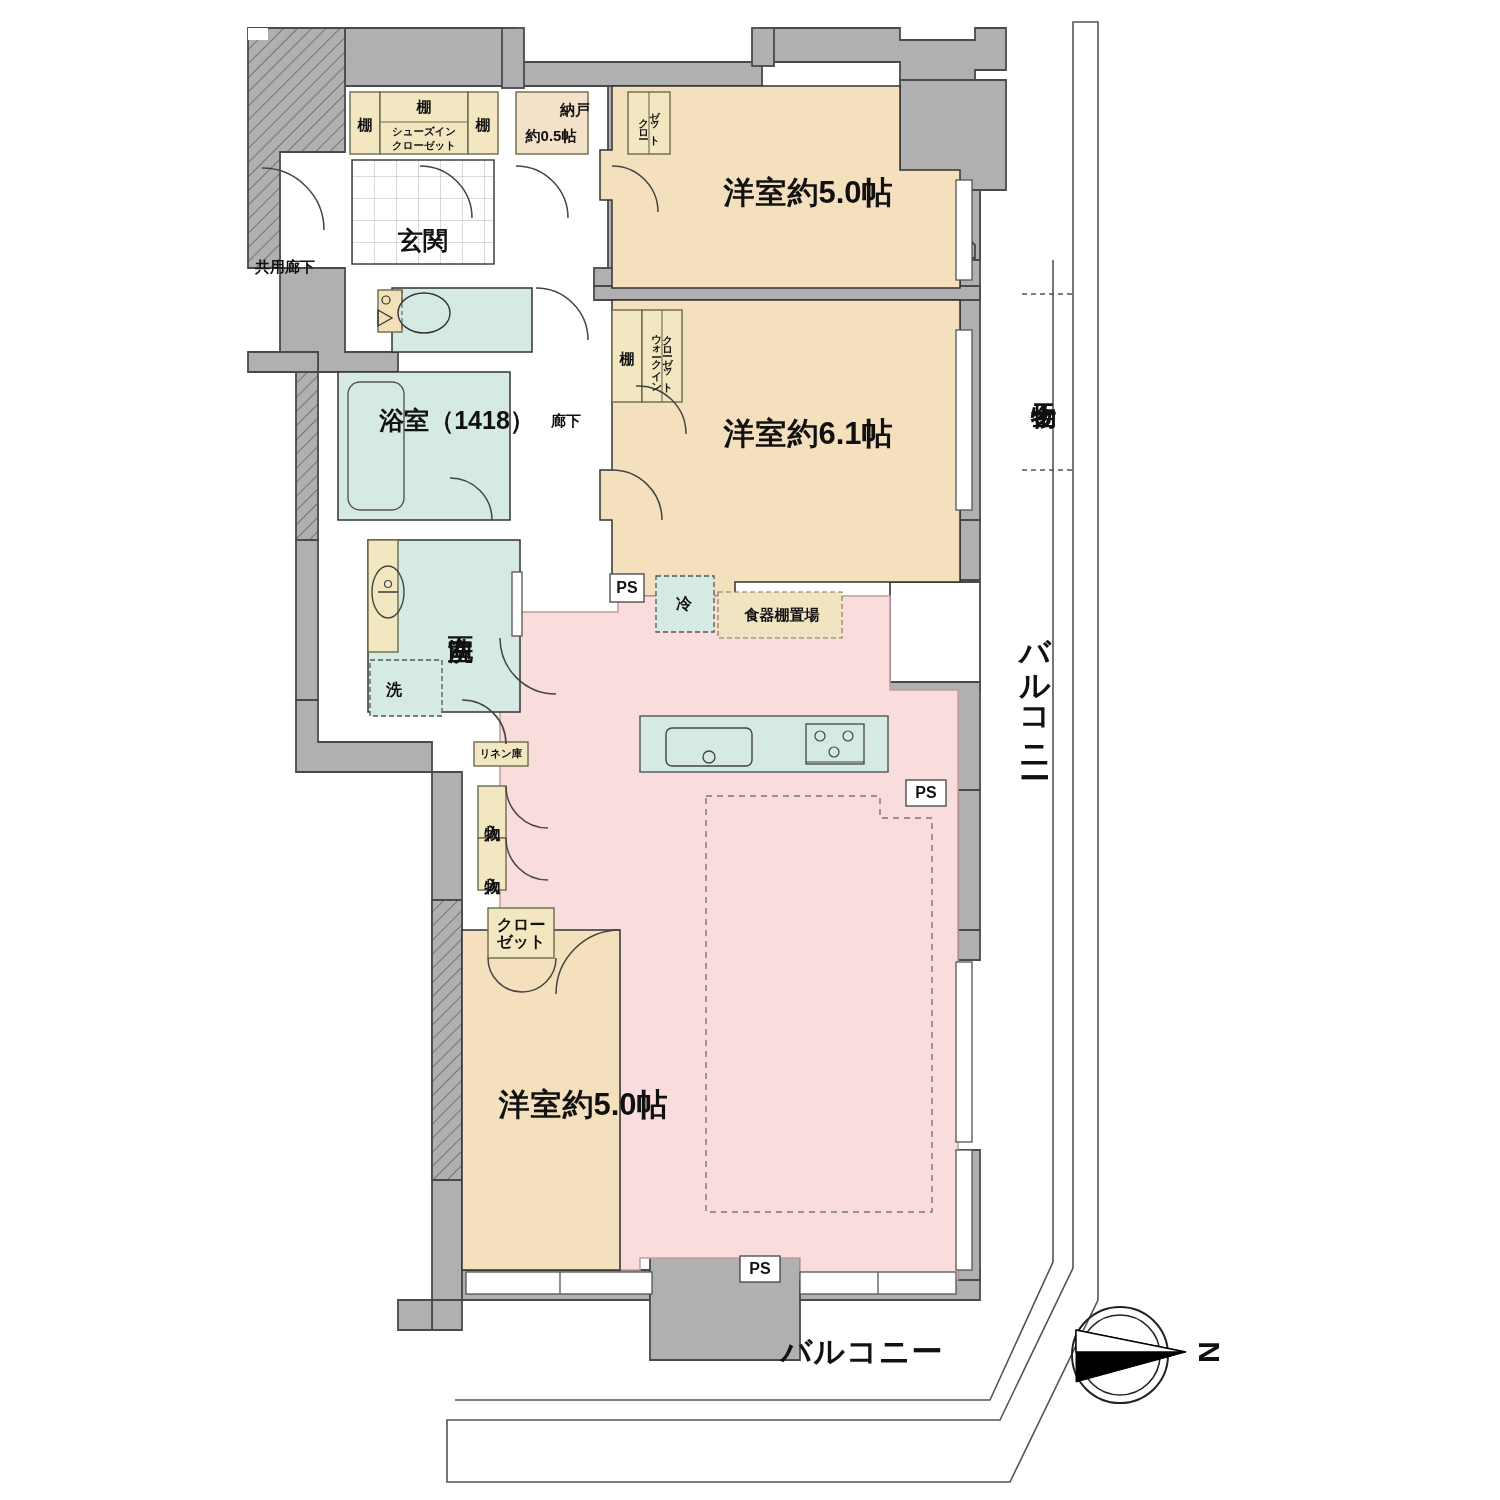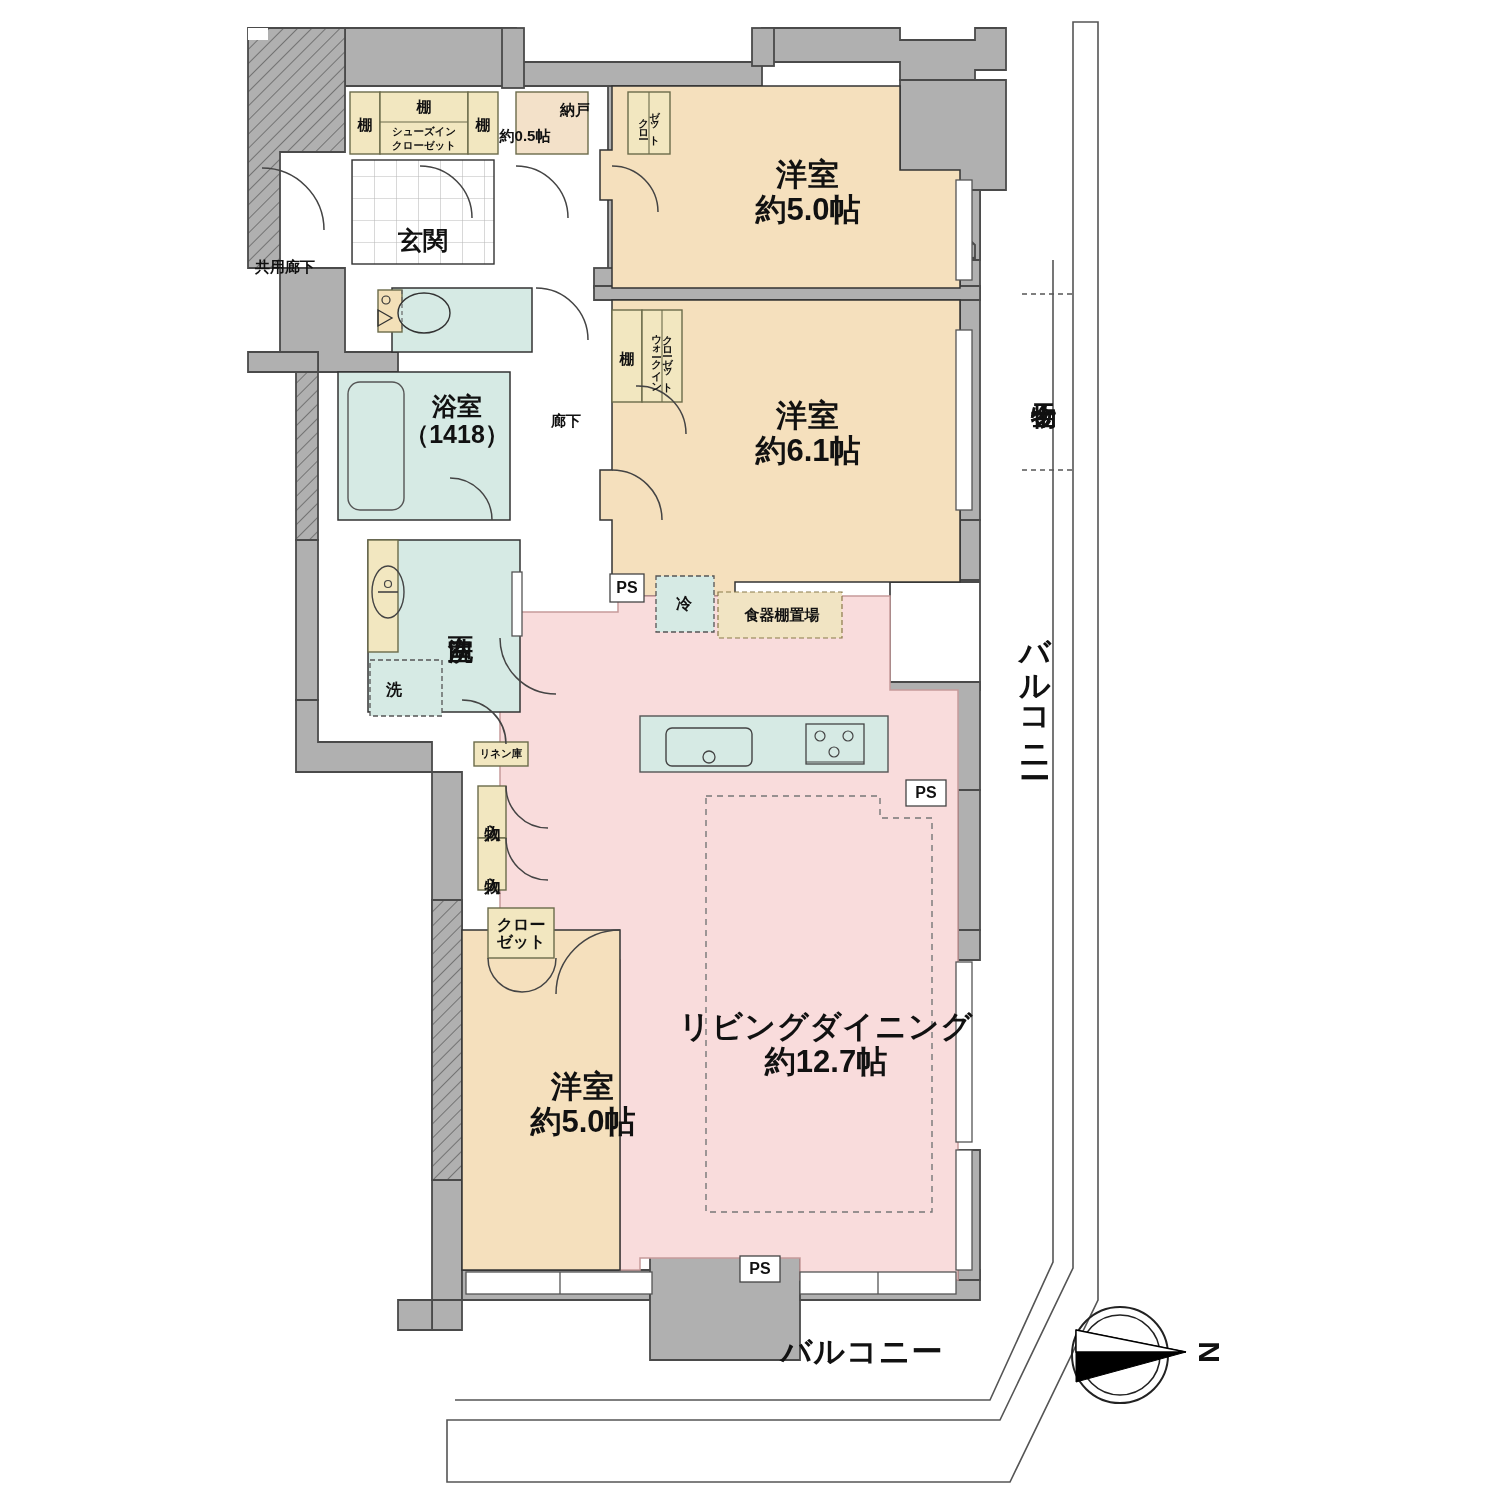--- a/index.html
+++ b/index.html
@@ -11,21 +11,21 @@
        font-family:"Liberation Sans","DejaVu Sans",sans-serif;font-weight:700;}
   .lbl.center{transform:translate(-50%,-50%);}
   .r-name{font-size:31px;letter-spacing:1px;}
   .r-area{font-size:31px;}
   .m-name{font-size:25px;}
   .s-txt{font-size:15px;font-weight:700;}
   .xs-txt{font-size:16px;font-weight:700;}
   .xxs-txt{font-size:10.5px;font-weight:700;}
   .vert{writing-mode:vertical-rl;text-orientation:upright;white-space:nowrap;line-height:1.05;}
   .vert2{writing-mode:vertical-rl;text-orientation:upright;white-space:nowrap;}
-  .stack{display:flex;flex-direction:column;align-items:center;justify-content:center;}
+  .stack{display:flex;flex-direction:row;align-items:flex-start;justify-content:center;}
   .hstack{display:flex;flex-direction:row;align-items:center;justify-content:center;}
 </style>
 </head>
 <body>
 
 <div id="stage">
 
 <svg id="plan" viewBox="0 0 1500 1500">
   <defs>
     <pattern id="hatch" width="10" height="10" patternUnits="userSpaceOnUse" patternTransform="rotate(45)">
@@ -226,39 +226,35 @@
   <div class="r-name">洋室</div>
   <div class="r-area">約6.1帖</div>
 </div>
 
 <div class="lbl center stack" style="left:583px;top:1105px;">
   <div class="r-name">洋室</div>
   <div class="r-area">約5.0帖</div>
 </div>
 
 
-<div class="lbl center stack" style="left:826px;top:1045px;">
-  <div class="r-name">リビングダイニング</div>
-  <div class="r-area">約12.7帖</div>
-</div>
 
 <div class="lbl center stack" style="left:457px;top:420px;">
   <div class="m-name">浴室</div>
   <div class="m-name">（1418）</div>
 </div>
 
 <div class="lbl center" style="left:461px;top:617px;">
   <div class="m-name vert2">洗面室</div>
 </div>
 
 <div class="lbl center m-name" style="left:423px;top:240px;">玄関</div>
 <div class="lbl center s-txt" style="left:566px;top:421px;">廊下</div>
 <div class="lbl center s-txt" style="left:285px;top:267px;">共用廊下</div>
 <div class="lbl center s-txt" style="left:551px;top:110px;margin-left:24px;">納戸</div>
-<div class="lbl center s-txt" style="left:525px;top:136px;">約0.5帖</div>
+<div class="lbl center s-txt" style="left:551px;top:136px;">約0.5帖</div>
 <div class="lbl center s-txt" style="left:782px;top:615px;">食器棚置場</div>
 <div class="lbl center xs-txt" style="left:684px;top:604px;">冷</div>
 <div class="lbl center xs-txt" style="left:394px;top:690px;">洗</div>
 <div class="lbl center xxs-txt" style="left:501px;top:754px;">リネン庫</div>
 <div class="lbl center xs-txt" style="left:521px;top:925px;">クロー</div>
 <div class="lbl center xs-txt" style="left:521px;top:942px;">ゼット</div>
 <div class="lbl center xxs-txt" style="left:424px;top:132px;">シューズイン</div>
 <div class="lbl center xxs-txt" style="left:424px;top:146px;">クローゼット</div>
 <div class="lbl center s-txt" style="left:365px;top:125px;">棚</div>
 <div class="lbl center s-txt" style="left:424px;top:107px;">棚</div>

